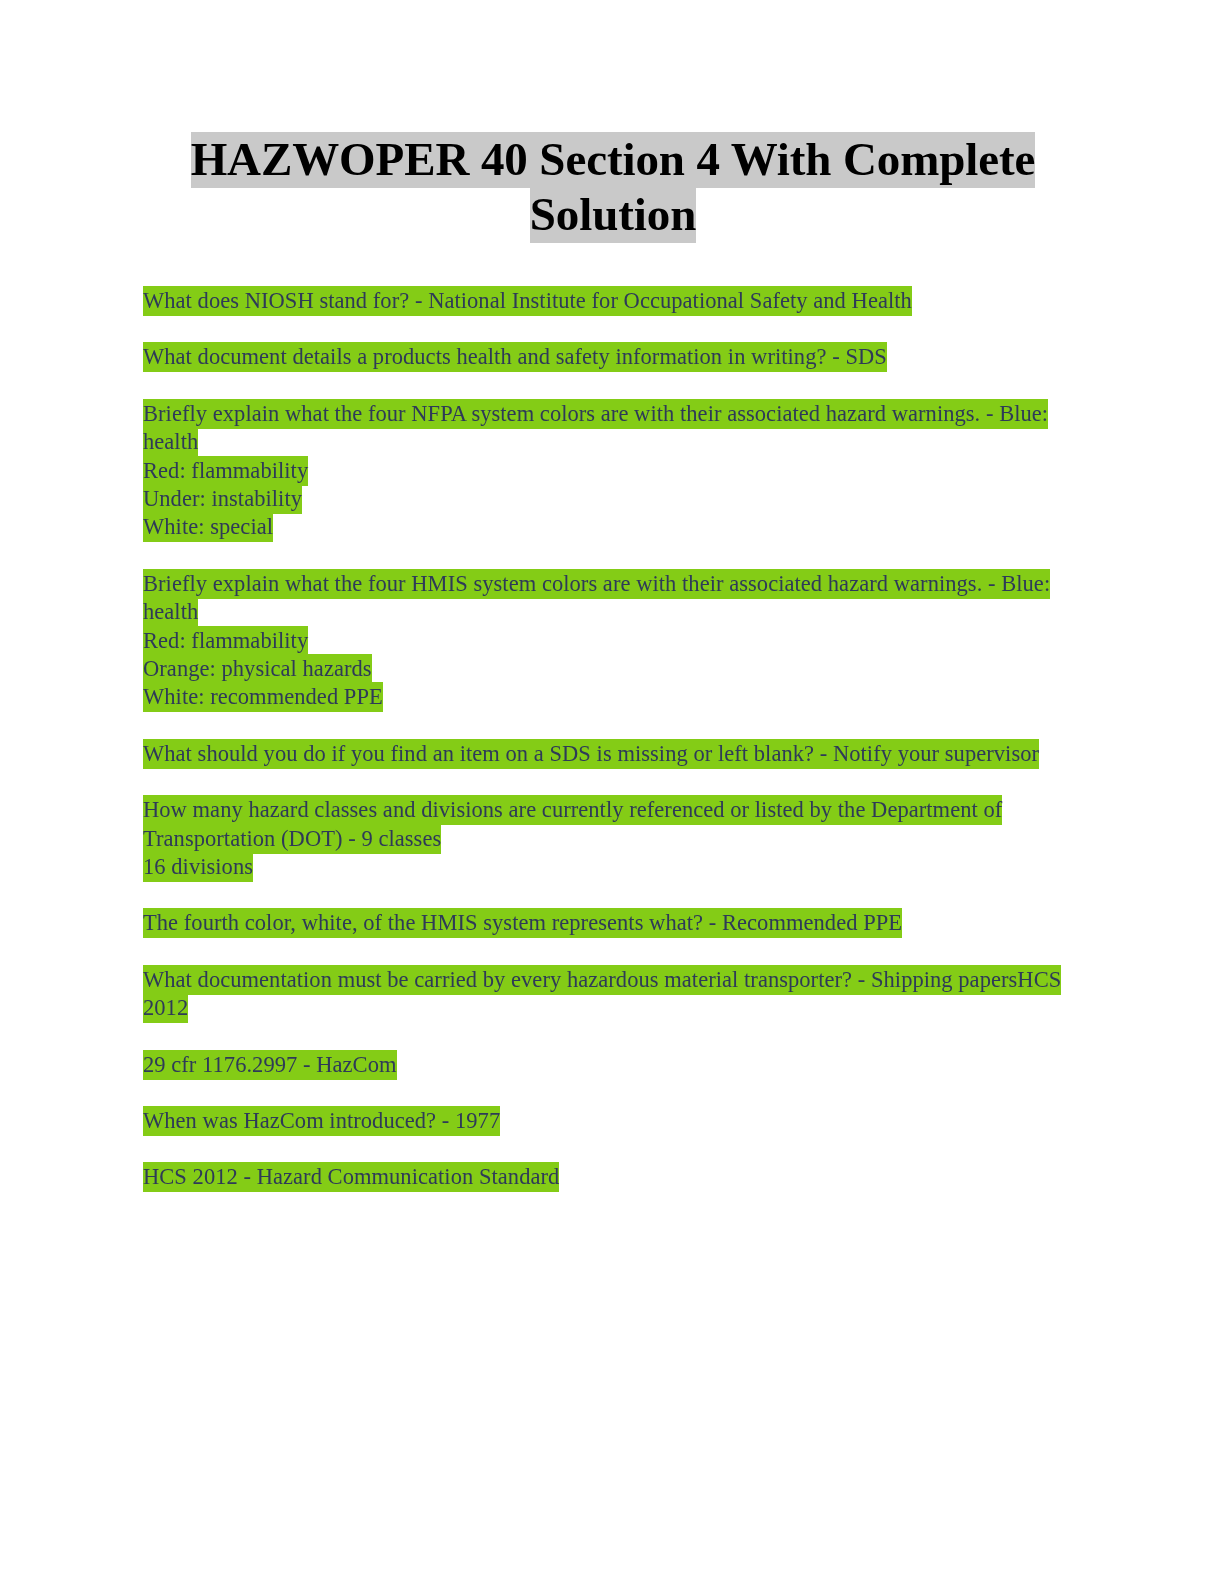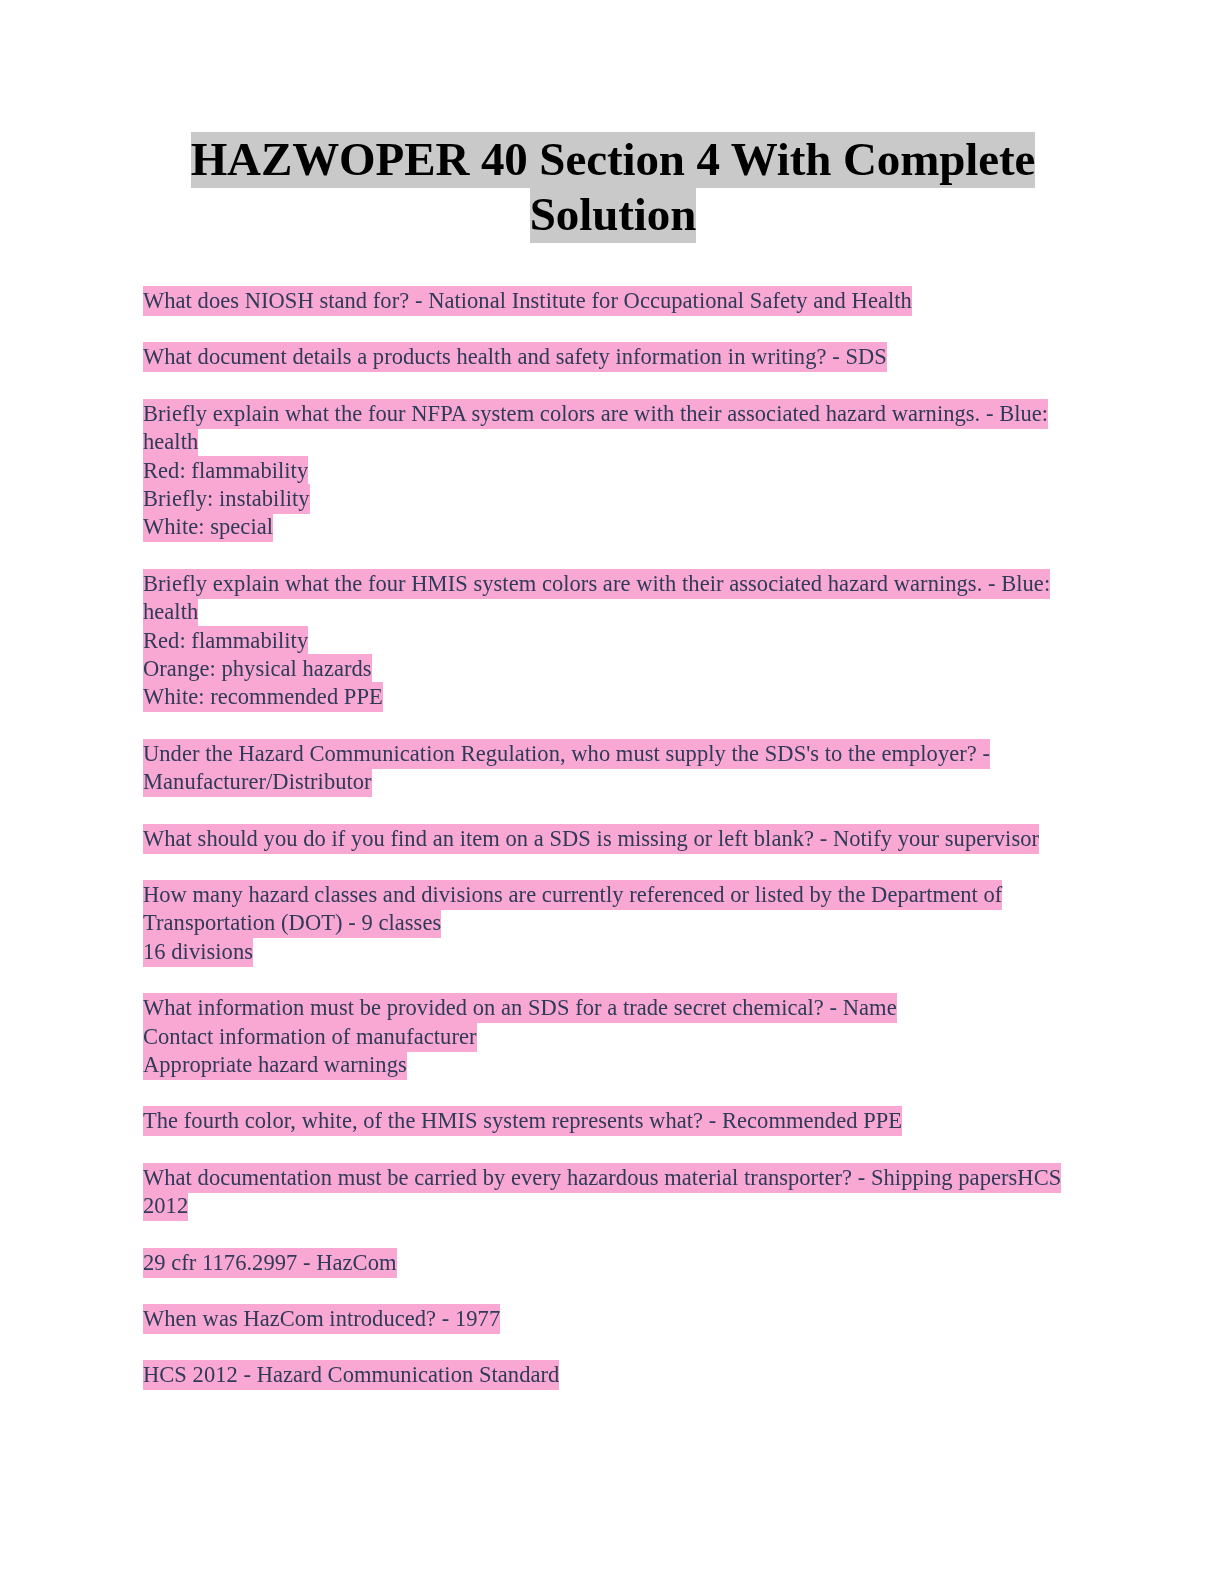--- a/index.html
+++ b/index.html
@@ -60,21 +60,21 @@
 
   .qa-line {
     font-size: 22.5px;
     line-height: 28.4px;
     color: #2e3a58;
     letter-spacing: 0.05px;
     white-space: normal;
   }
 
   .qa-line .hl {
-    background-color: #f9a8d4;
+    background-color: #84cc16;
     box-decoration-break: clone;
     -webkit-box-decoration-break: clone;
     padding: 2px 0 3px 0;
   }
 
   
   .qa-line.wrap {
     max-width: 940px;
   }
 </style>
@@ -89,43 +89,35 @@
     <div id="qa-container">
         <div class="qa-block">
           <div class="qa-line wrap"><span class="hl">What does NIOSH stand for? - National Institute for Occupational Safety and Health</span></div>
         </div>
         <div class="qa-block">
           <div class="qa-line wrap"><span class="hl">What document details a products health and safety information in writing? - SDS</span></div>
         </div>
         <div class="qa-block">
           <div class="qa-line wrap"><span class="hl">Briefly explain what the four NFPA system colors are with their associated hazard warnings. - Blue: health</span></div>
           <div class="qa-line"><span class="hl">Red: flammability</span></div>
-          <div class="qa-line"><span class="hl">Briefly: instability</span></div>
+          <div class="qa-line"><span class="hl">Under: instability</span></div>
           <div class="qa-line"><span class="hl">White: special</span></div>
         </div>
         <div class="qa-block">
           <div class="qa-line wrap"><span class="hl">Briefly explain what the four HMIS system colors are with their associated hazard warnings. - Blue: health</span></div>
           <div class="qa-line"><span class="hl">Red: flammability</span></div>
           <div class="qa-line"><span class="hl">Orange: physical hazards</span></div>
           <div class="qa-line"><span class="hl">White: recommended PPE</span></div>
         </div>
         <div class="qa-block">
-          <div class="qa-line wrap"><span class="hl">Under the Hazard Communication Regulation, who must supply the SDS's to the employer? - Manufacturer/Distributor</span></div>
-        </div>
-        <div class="qa-block">
           <div class="qa-line wrap"><span class="hl">What should you do if you find an item on a SDS is missing or left blank? - Notify your supervisor</span></div>
         </div>
         <div class="qa-block">
           <div class="qa-line wrap"><span class="hl">How many hazard classes and divisions are currently referenced or listed by the Department of Transportation (DOT) - 9 classes</span></div>
           <div class="qa-line"><span class="hl">16 divisions</span></div>
-        </div>
-        <div class="qa-block">
-          <div class="qa-line wrap"><span class="hl">What information must be provided on an SDS for a trade secret chemical? - Name</span></div>
-          <div class="qa-line"><span class="hl">Contact information of manufacturer</span></div>
-          <div class="qa-line"><span class="hl">Appropriate hazard warnings</span></div>
         </div>
         <div class="qa-block">
           <div class="qa-line wrap"><span class="hl">The fourth color, white, of the HMIS system represents what? - Recommended PPE</span></div>
         </div>
         <div class="qa-block">
           <div class="qa-line wrap"><span class="hl">What documentation must be carried by every hazardous material transporter? - Shipping papersHCS 2012</span></div>
         </div>
         <div class="qa-block">
           <div class="qa-line wrap"><span class="hl">29 cfr 1176.2997 - HazCom</span></div>
         </div>

